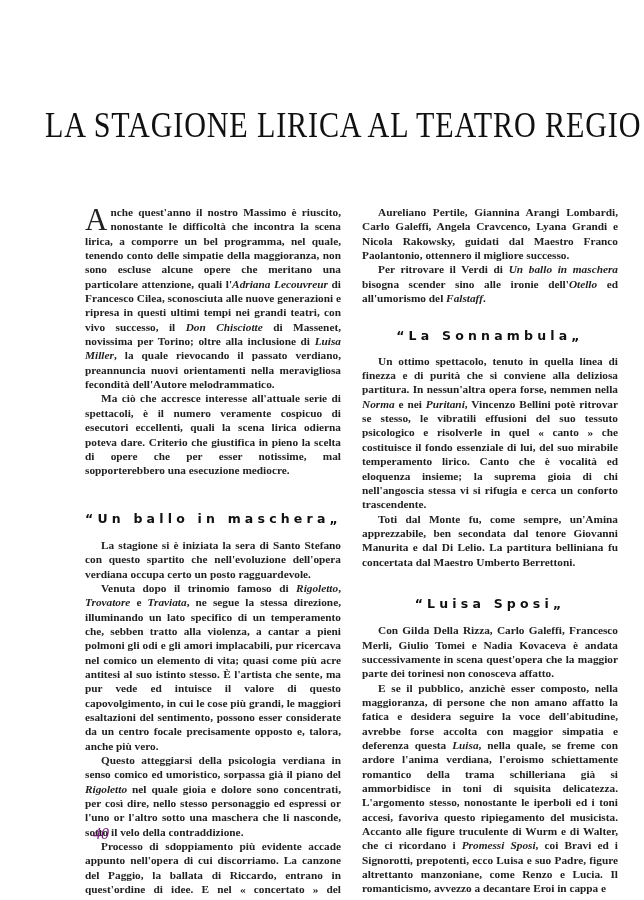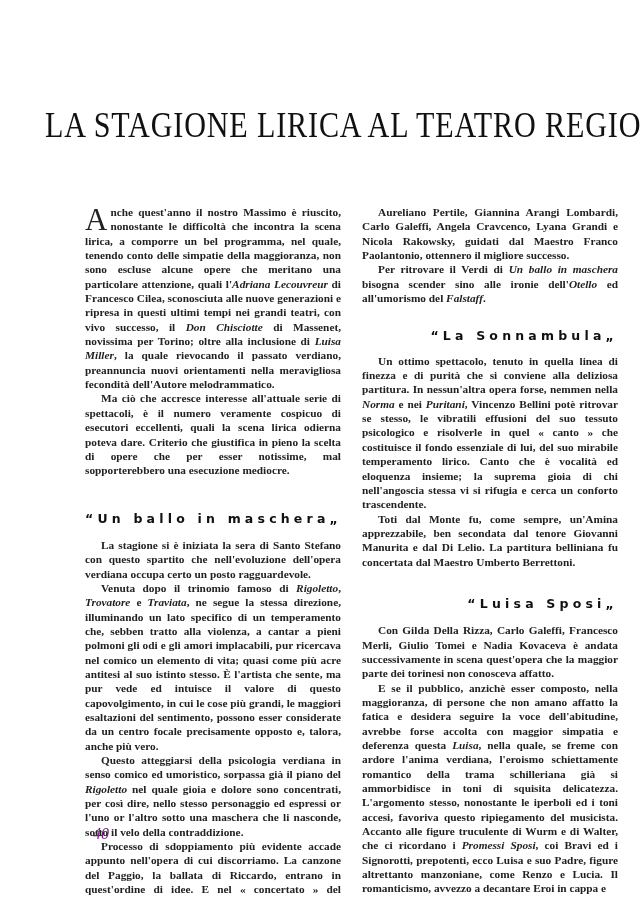--- a/index.html
+++ b/index.html
@@ -7,21 +7,21 @@
   .title { position: absolute; top: 83px; left: 0; width: 644px; text-align: center; font-size: 35px; letter-spacing: 1px; font-weight: normal; transform: scaleX(0.86); transform-origin: 322px 0; white-space: nowrap; color: #111; }
   .col { position: absolute; top: 205px; width: 256px; font-size: 11.3px; line-height: 14.35px; text-align: justify; font-weight: bold; color: #222; }
   .col.left { left: 85px; }
   .col.right { left: 362px; }
   .col p { margin: 0; text-indent: 16px; }
   .col p.noindent { text-indent: 0; }
   .col i { font-style: italic; }
   .dropcap { float: left; font-size: 31px; line-height: 26px; margin: 2px 3px 0 0; font-weight: normal; }
   .heading { font-family: "DejaVu Sans", "Liberation Sans", sans-serif; font-weight: bold; font-size: 12.5px; letter-spacing: 4.2px; margin: 0; white-space: nowrap; color: #111; }
   .heading.l { text-align: left; }
-  .heading.r { text-align: right; }
+  .heading.r { text-align: center; }
   .pagenum { position: absolute; left: 93px; top: 825px; font-size: 16px; font-style: italic; color: #701a75; }
 </style>
 </head>
 <body>
 
 <h1 class="title">LA STAGIONE LIRICA AL TEATRO REGIO</h1>
 
 <div class="col left">
   <p class="noindent"><span class="dropcap">A</span><span>nche quest'anno il nostro Massimo è riuscito, nonostante le difficoltà che incontra la scena lirica, a comporre un bel programma, nel quale, tenendo conto delle simpatie della maggioranza, non sono escluse alcune opere che meritano una particolare attenzione, quali l'</span><i>Adriana Lecouvreur</i><span> di Francesco Cilea, sconosciuta alle nuove generazioni e ripresa in questi ultimi tempi nei grandi teatri, con vivo successo, il </span><i>Don Chisciotte</i><span> di Massenet, novissima per Torino; oltre alla inclusione di </span><i>Luisa Miller</i><span>, la quale rievocando il passato verdiano, preannuncia nuovi orientamenti nella meravigliosa fecondità dell'Autore melodrammatico.</span></p>
   <p>Ma ciò che accresce interesse all'attuale serie di spettacoli, è il numero veramente cospicuo di esecutori eccellenti, quali la scena lirica odierna poteva dare. Criterio che giustifica in pieno la scelta di opere che per esser notissime, mal sopporterebbero una esecuzione mediocre.</p>

